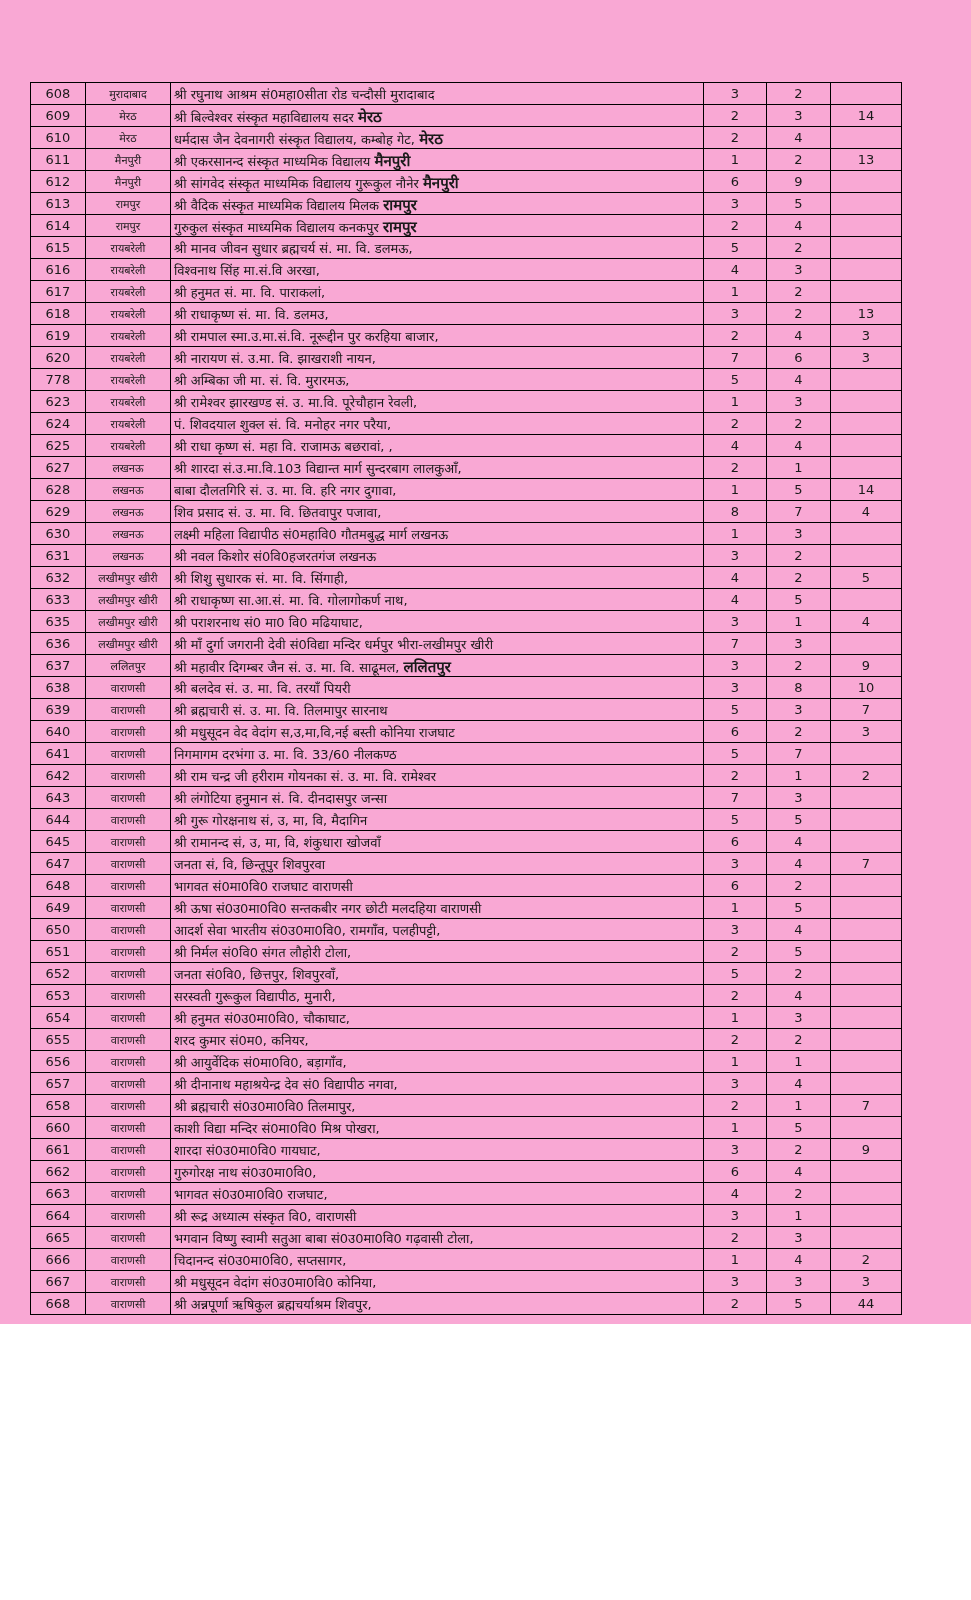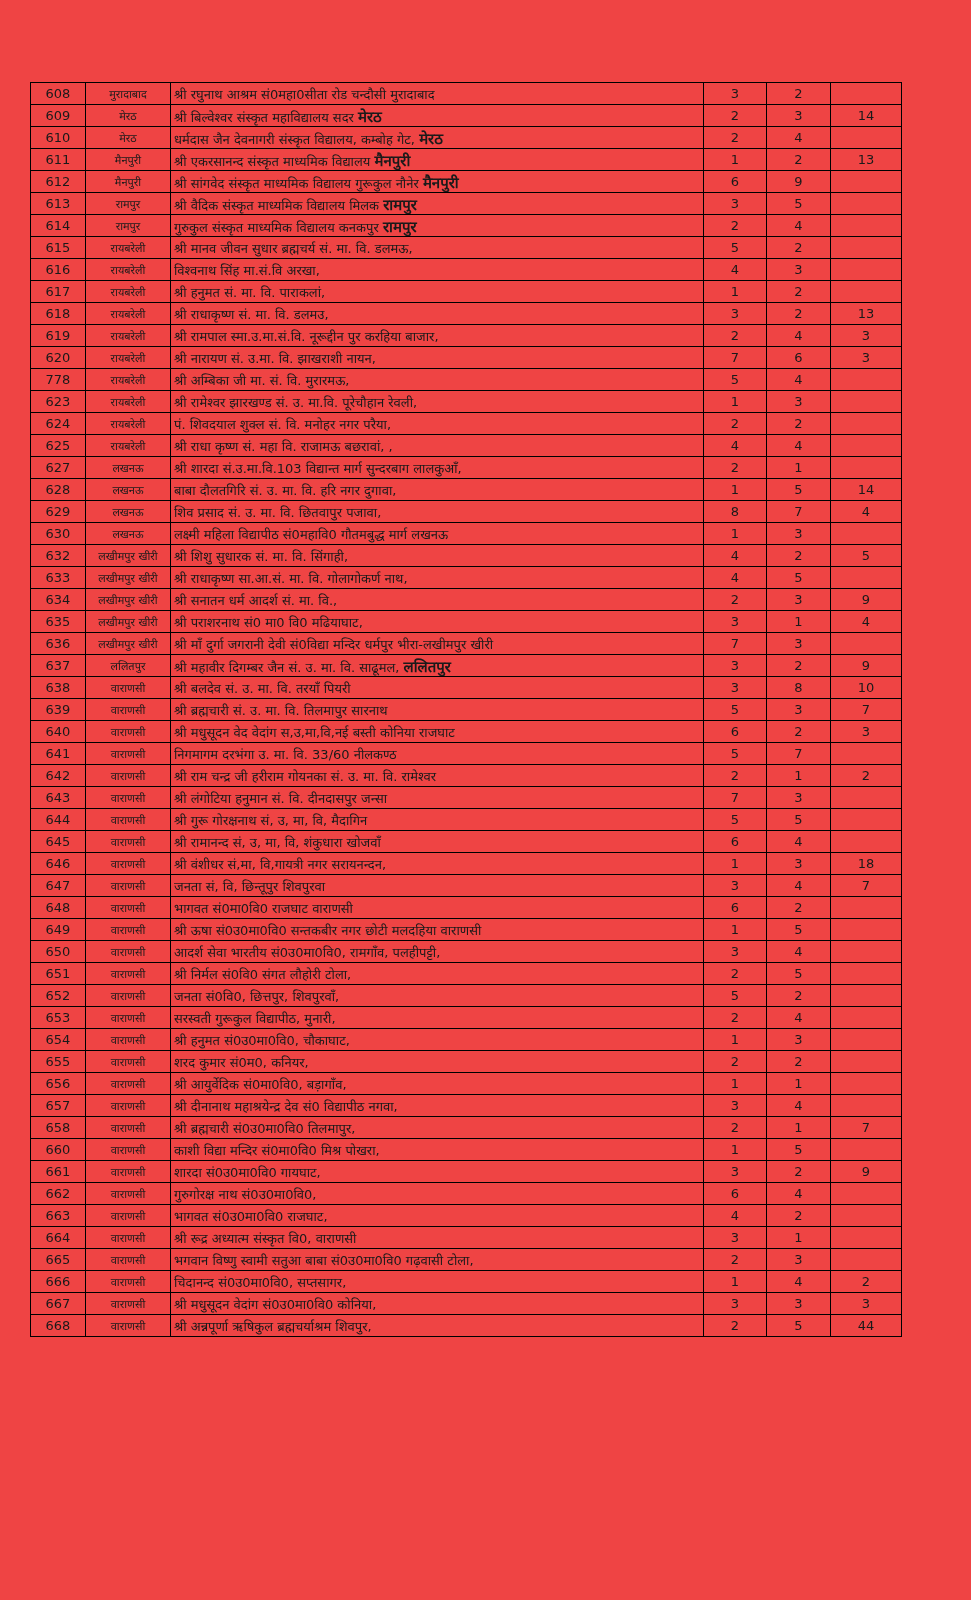--- a/index.html
+++ b/index.html
@@ -4,22 +4,22 @@
 <style>
   * { margin: 0; padding: 0; box-sizing: border-box; }
   html, body {
     width: 971px;
     background: #ffffff;
     font-family: "DejaVu Sans", "Liberation Sans", sans-serif;
   }
   .page {
     position: relative;
     width: 971px;
-    height: 1600px;
-    background: #ef4444;
+    height: 1324px;
+    background: #f9a8d4;
     overflow: hidden;
   }
   table.schools-table {
     position: absolute;
     left: 30px;
     top: 82px;
     width: 871px;
     border-collapse: collapse;
     table-layout: fixed;
   }
@@ -212,44 +212,44 @@
         </tr>
         <tr>
           <td class="c-serial">630</td>
           <td class="c-district">लखनऊ</td>
           <td class="c-school"><span>लक्ष्मी महिला विद्यापीठ सं0महावि0 गौतमबुद्ध मार्ग लखनऊ</span><span class="bold-city"></span></td>
           <td class="c-num c-num1">1</td>
           <td class="c-num c-num2">3</td>
           <td class="c-num c-num3"></td>
         </tr>
         <tr>
+          <td class="c-serial">631</td>
+          <td class="c-district">लखनऊ</td>
+          <td class="c-school"><span>श्री नवल किशोर सं0वि0हजरतगंज लखनऊ</span><span class="bold-city"></span></td>
+          <td class="c-num c-num1">3</td>
+          <td class="c-num c-num2">2</td>
+          <td class="c-num c-num3"></td>
+        </tr>
+        <tr>
           <td class="c-serial">632</td>
           <td class="c-district">लखीमपुर खीरी</td>
           <td class="c-school"><span>श्री शिशु सुधारक सं. मा. वि. सिंगाही,</span><span class="bold-city"></span></td>
           <td class="c-num c-num1">4</td>
           <td class="c-num c-num2">2</td>
           <td class="c-num c-num3">5</td>
         </tr>
         <tr>
           <td class="c-serial">633</td>
           <td class="c-district">लखीमपुर खीरी</td>
           <td class="c-school"><span>श्री राधाकृष्ण सा.आ.सं. मा. वि. गोलागोकर्ण नाथ,</span><span class="bold-city"></span></td>
           <td class="c-num c-num1">4</td>
           <td class="c-num c-num2">5</td>
           <td class="c-num c-num3"></td>
         </tr>
         <tr>
-          <td class="c-serial">634</td>
-          <td class="c-district">लखीमपुर खीरी</td>
-          <td class="c-school"><span>श्री सनातन धर्म आदर्श सं. मा. वि.,</span><span class="bold-city"></span></td>
-          <td class="c-num c-num1">2</td>
-          <td class="c-num c-num2">3</td>
-          <td class="c-num c-num3">9</td>
-        </tr>
-        <tr>
           <td class="c-serial">635</td>
           <td class="c-district">लखीमपुर खीरी</td>
           <td class="c-school"><span>श्री पराशरनाथ सं0 मा0 वि0 मढियाघाट,</span><span class="bold-city"></span></td>
           <td class="c-num c-num1">3</td>
           <td class="c-num c-num2">1</td>
           <td class="c-num c-num3">4</td>
         </tr>
         <tr>
           <td class="c-serial">636</td>
           <td class="c-district">लखीमपुर खीरी</td>
@@ -322,28 +322,20 @@
           <td class="c-num c-num2">5</td>
           <td class="c-num c-num3"></td>
         </tr>
         <tr>
           <td class="c-serial">645</td>
           <td class="c-district">वाराणसी</td>
           <td class="c-school"><span>श्री रामानन्द सं, उ, मा, वि, शंकुधारा खोजवाँ</span><span class="bold-city"></span></td>
           <td class="c-num c-num1">6</td>
           <td class="c-num c-num2">4</td>
           <td class="c-num c-num3"></td>
-        </tr>
-        <tr>
-          <td class="c-serial">646</td>
-          <td class="c-district">वाराणसी</td>
-          <td class="c-school"><span>श्री वंशीधर सं,मा, वि,गायत्री नगर  सरायनन्दन,</span><span class="bold-city"></span></td>
-          <td class="c-num c-num1">1</td>
-          <td class="c-num c-num2">3</td>
-          <td class="c-num c-num3">18</td>
         </tr>
         <tr>
           <td class="c-serial">647</td>
           <td class="c-district">वाराणसी</td>
           <td class="c-school"><span>जनता सं, वि, छिन्तूपुर शिवपुरवा</span><span class="bold-city"></span></td>
           <td class="c-num c-num1">3</td>
           <td class="c-num c-num2">4</td>
           <td class="c-num c-num3">7</td>
         </tr>
         <tr>

